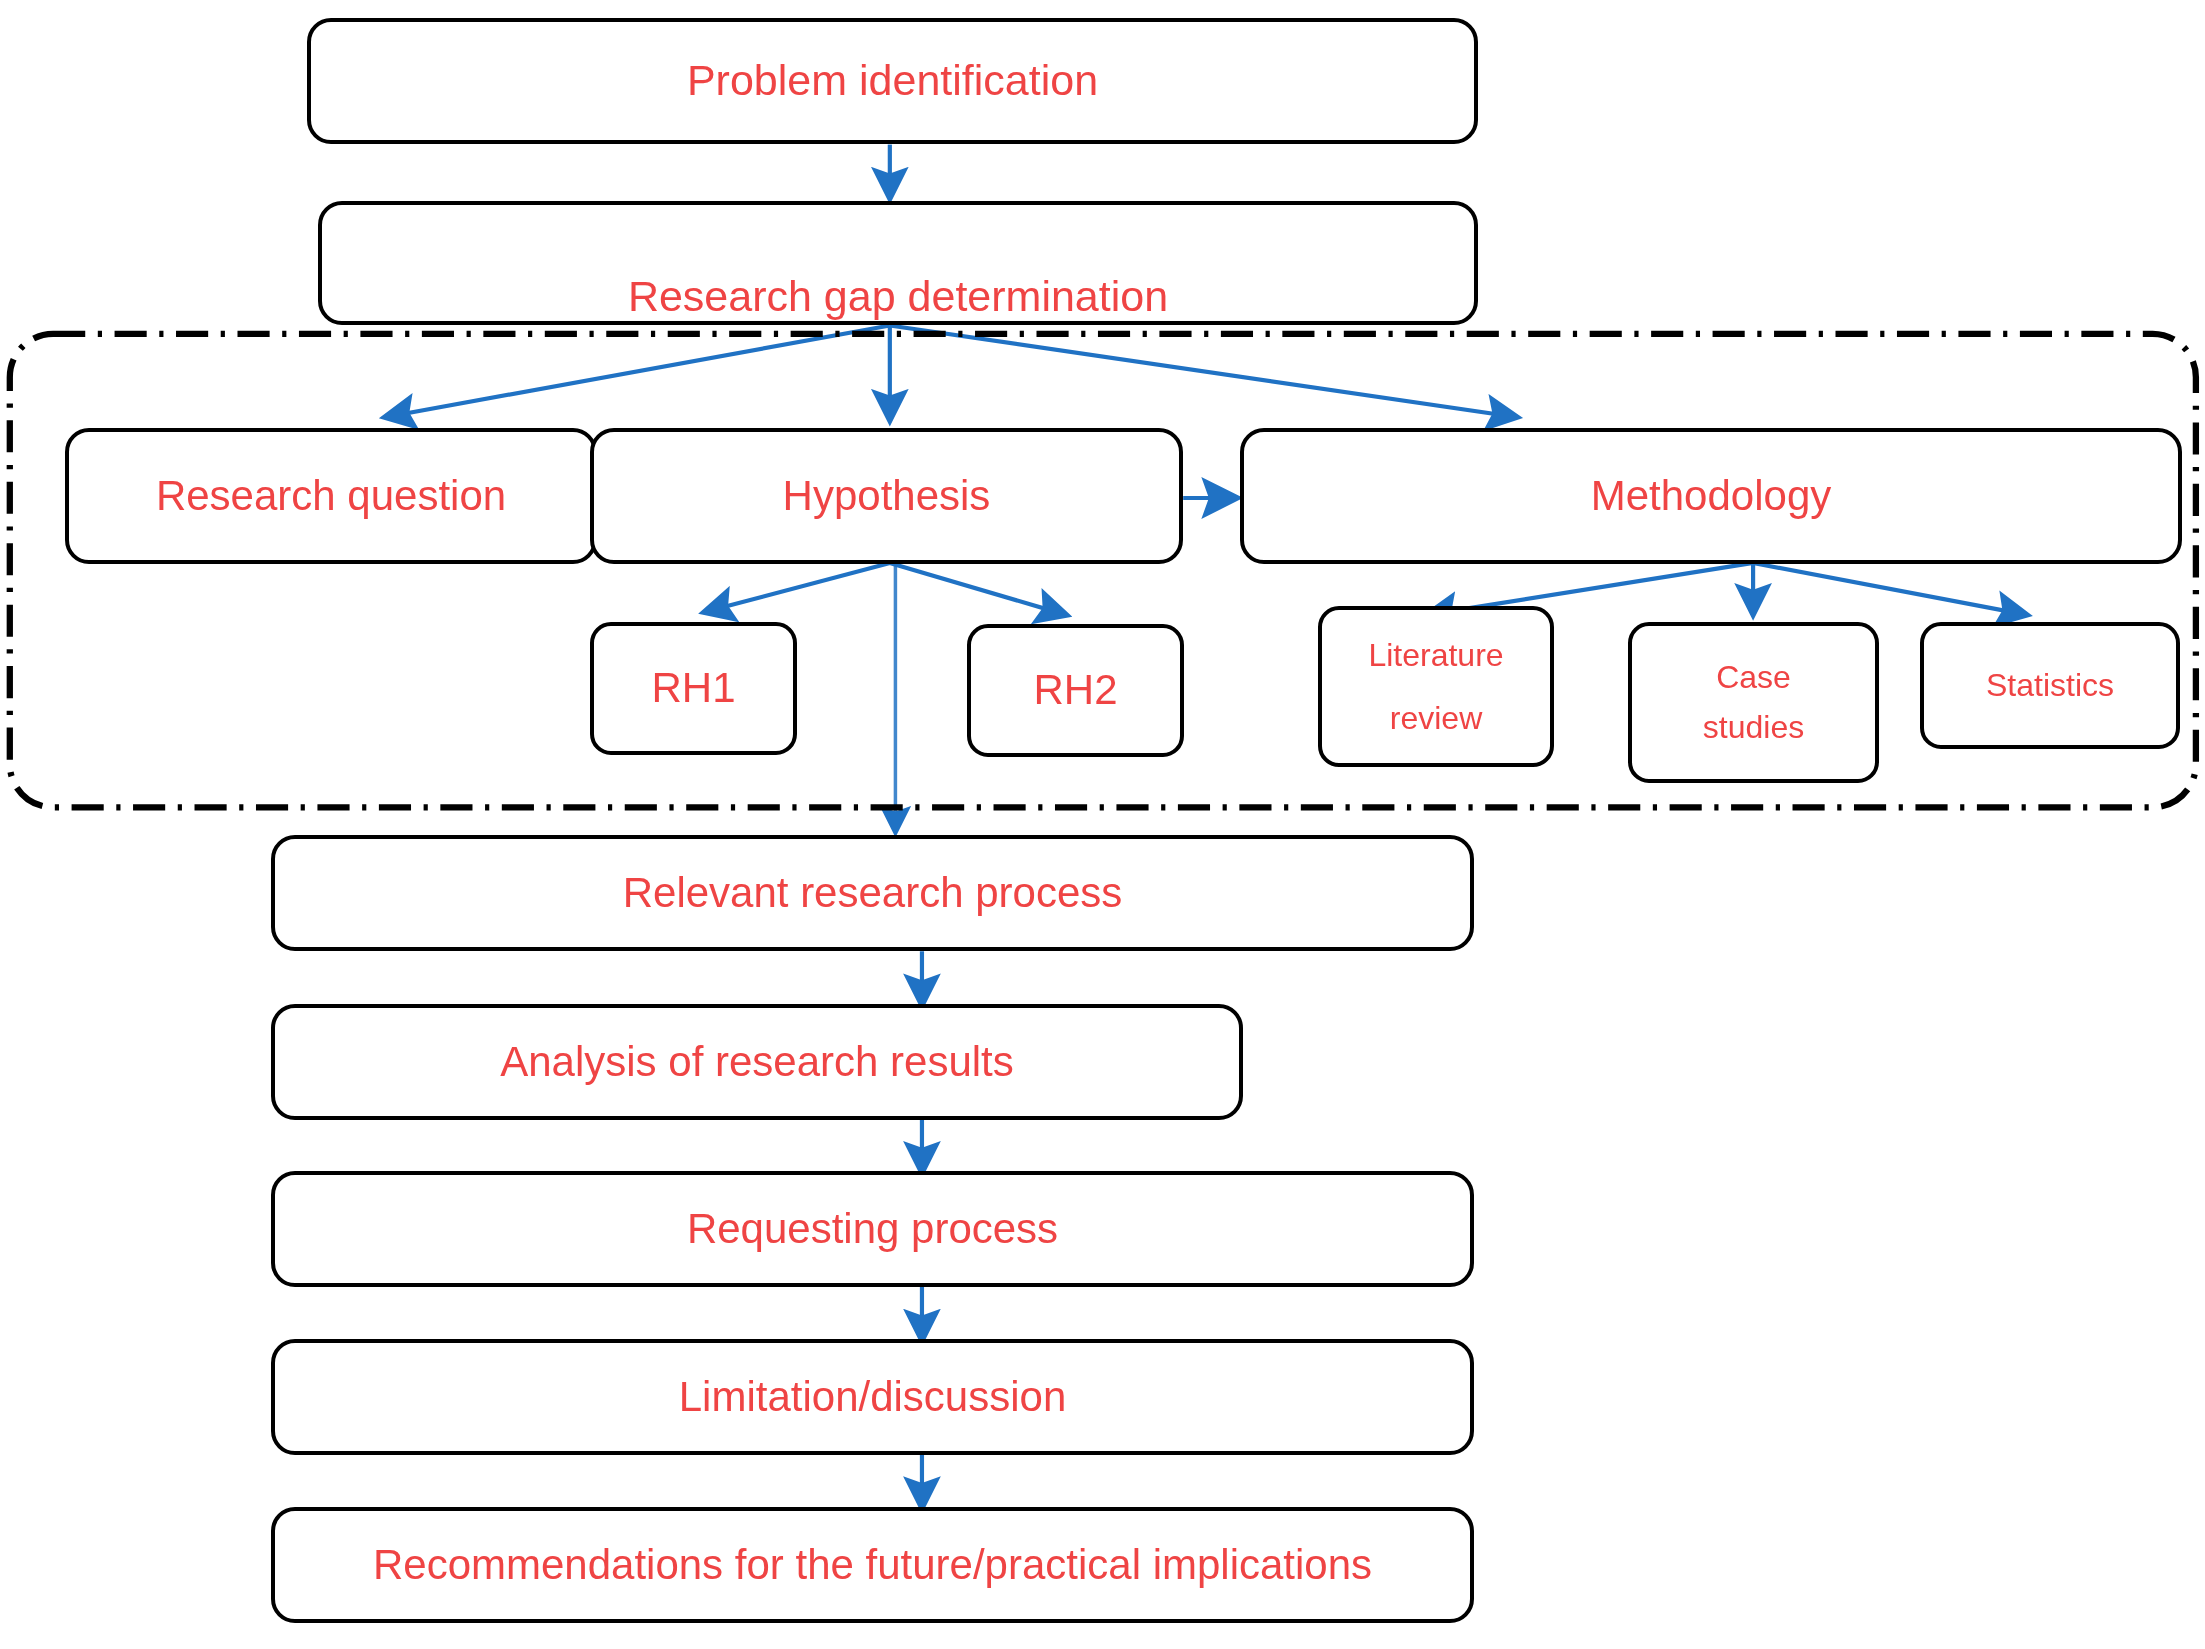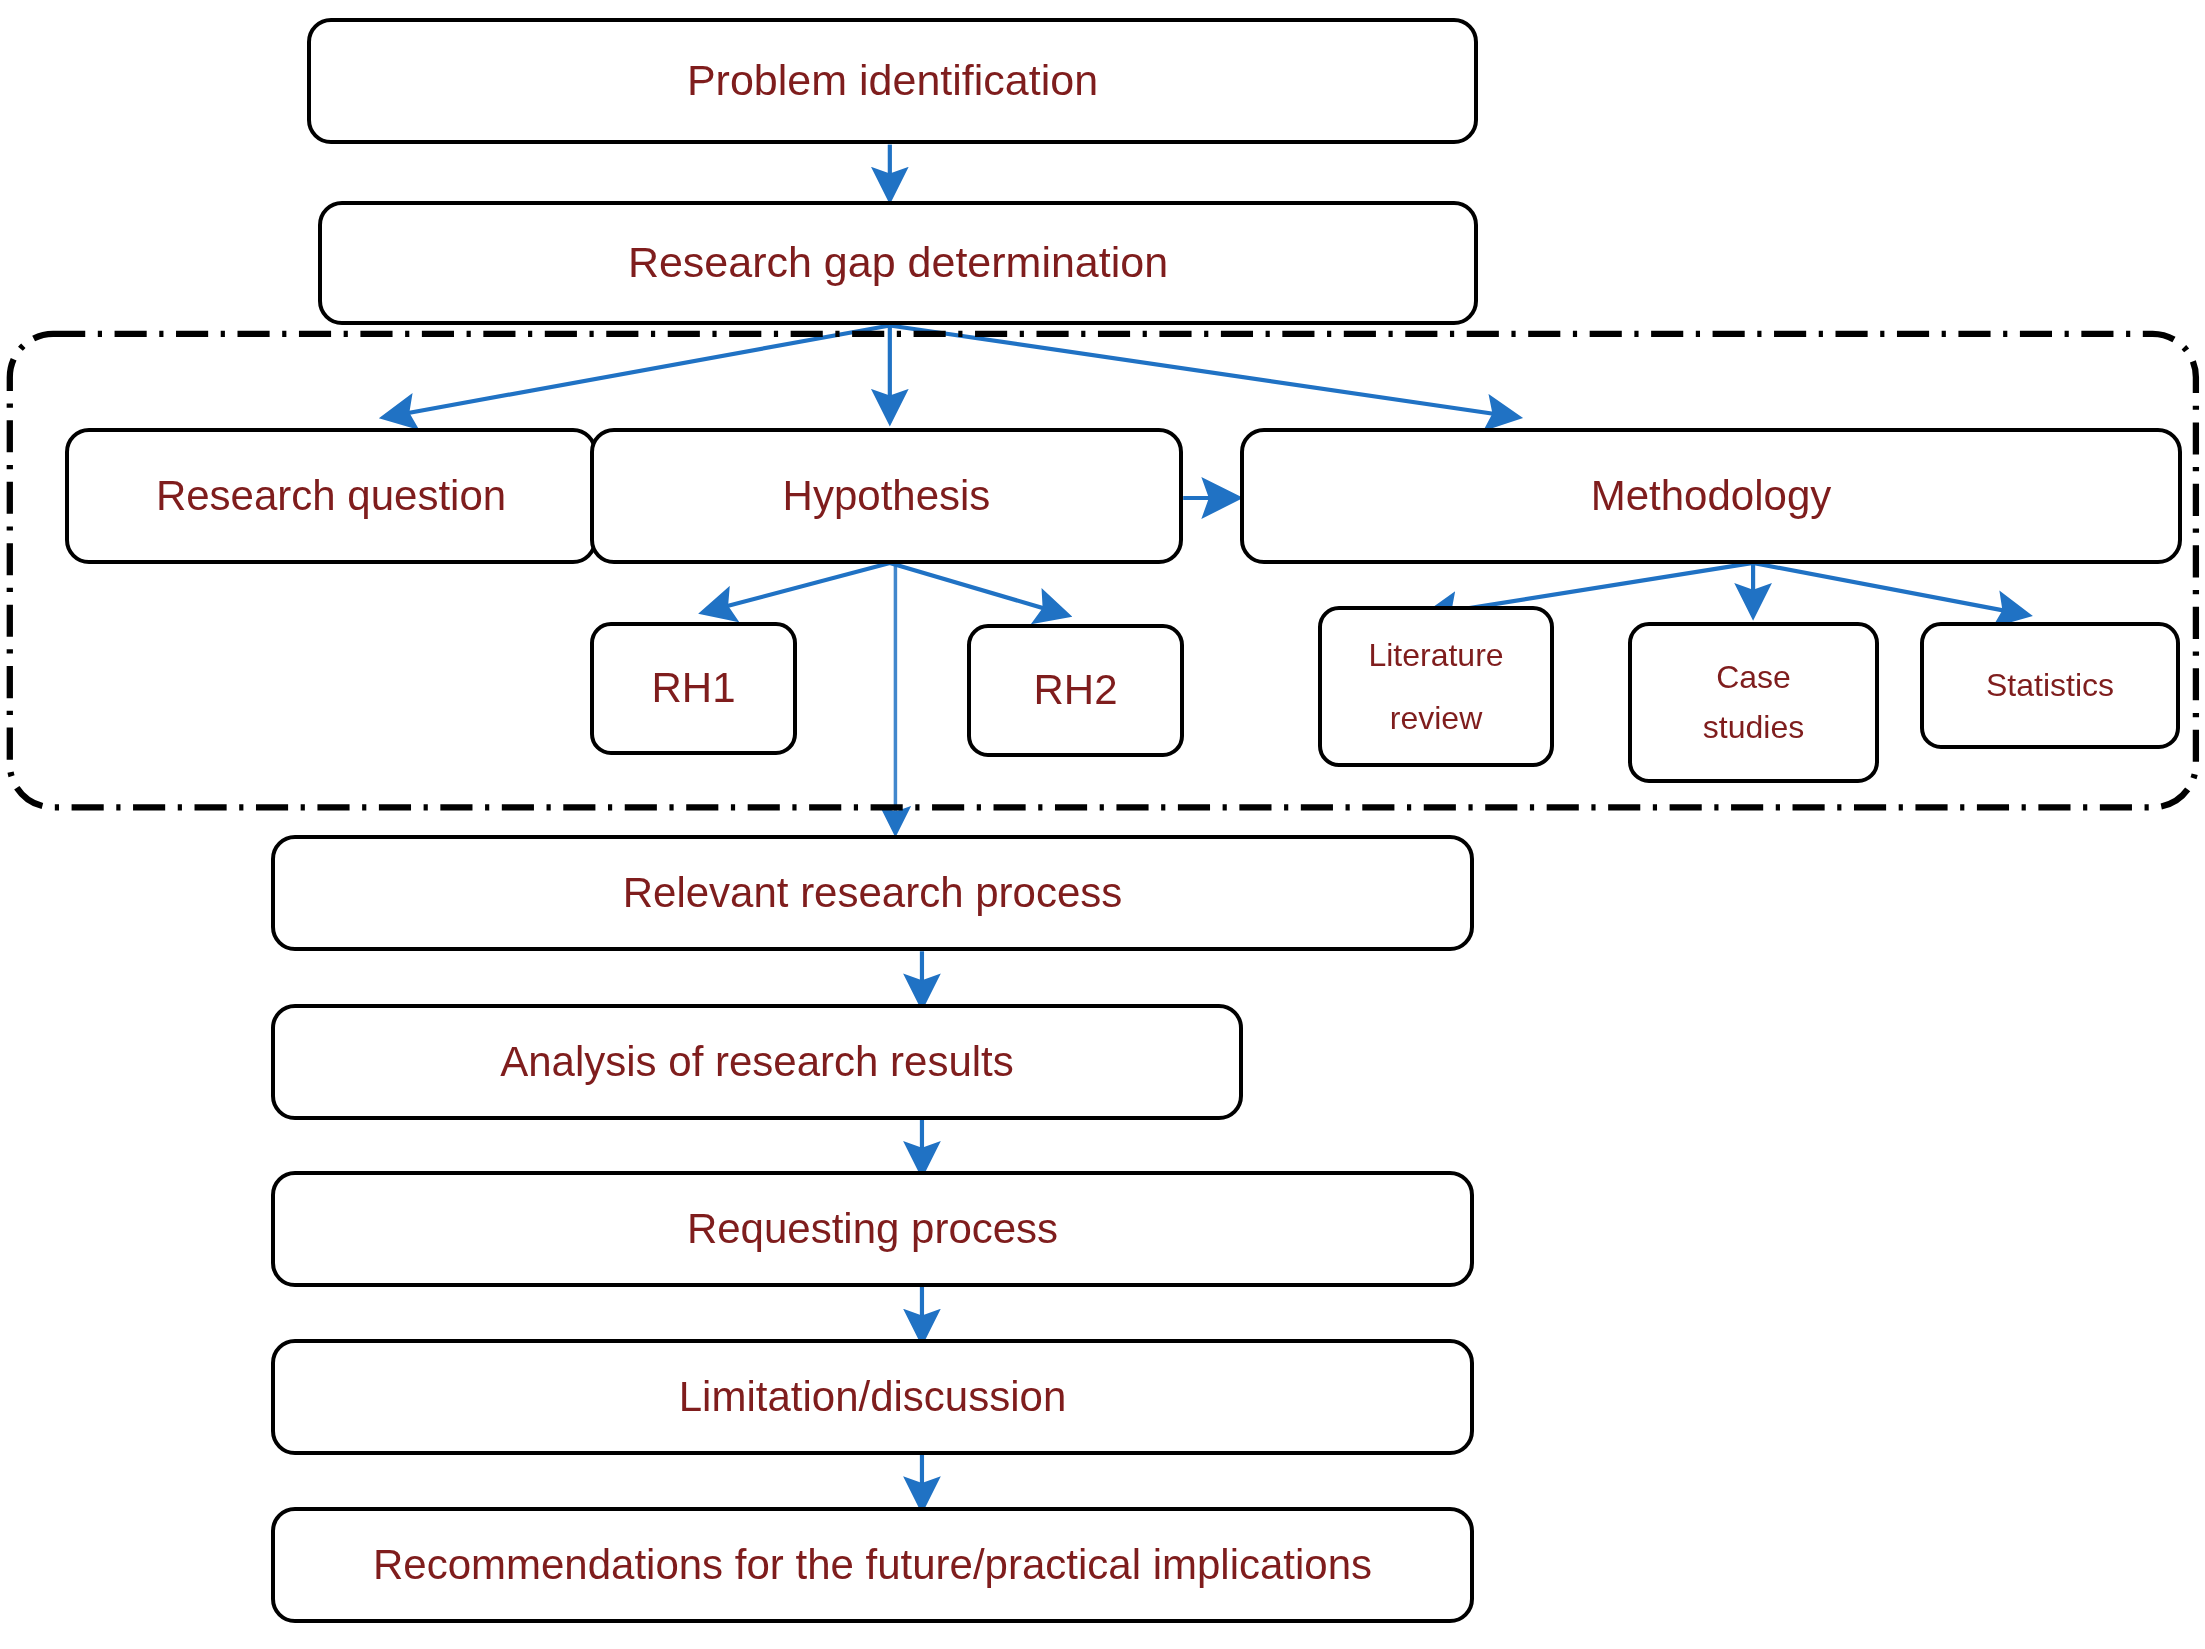--- a/index.html
+++ b/index.html
@@ -10,21 +10,21 @@
   .node{
     position:absolute;
     box-sizing:border-box;
     border:4.9px solid #000000;
     border-radius:24px;
     background:#ffffff;
     display:flex;
     align-items:center;
     justify-content:center;
     text-align:center;
-    color:#7f1d1d;
+    color:#ef4444;
     font-family:"Liberation Sans",sans-serif;
     font-stretch:condensed;
     line-height:1.15;
     z-index:3;
   }
   .node.small{border-width:4.9px;border-radius:21px;}
   
   .group-svg{position:absolute;left:0;top:0;z-index:1;pointer-events:none;}
 
   .t-xl{font-size:43px;}
@@ -80,21 +80,21 @@
       <line x1="1320" y1="1602" x2="1320" y2="1677" marker-end="url(#ah)"></line>
       <line x1="1320" y1="1842" x2="1320" y2="1917" marker-end="url(#ah)"></line>
       <line x1="1320" y1="2082" x2="1320" y2="2157" marker-end="url(#ah)"></line>
     </g>
   </svg>
 
   <div class="node t-xl" style="left:307px; top:17.5px; width:1171px; height:126px;">
     <span>Problem identification</span>
   </div>
 
-  <div class="node t-xl" style="left:318px; top:201px; width:1160px; height:124px;">
+  <div class="node t-xl" style="left:318px; top:201px; width:1160px; height:124px;align-items:flex-end;">
     <span>Research gap determination</span>
   </div>
 
   <div class="node t-lg" style="left:65px; top:428px; width:532px; height:136px;">
     <span>Research question</span>
   </div>
 
   <div class="node t-lg" style="left:590px; top:428px; width:593px; height:136px;">
     <span>Hypothesis</span>
   </div>

